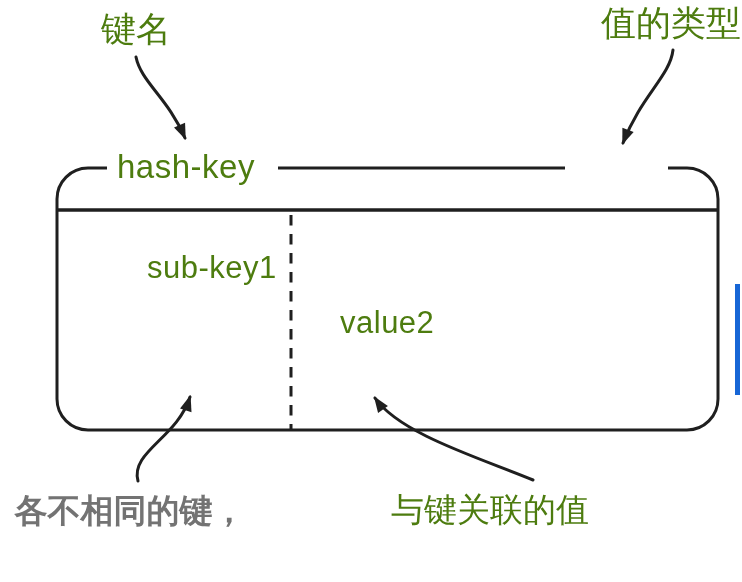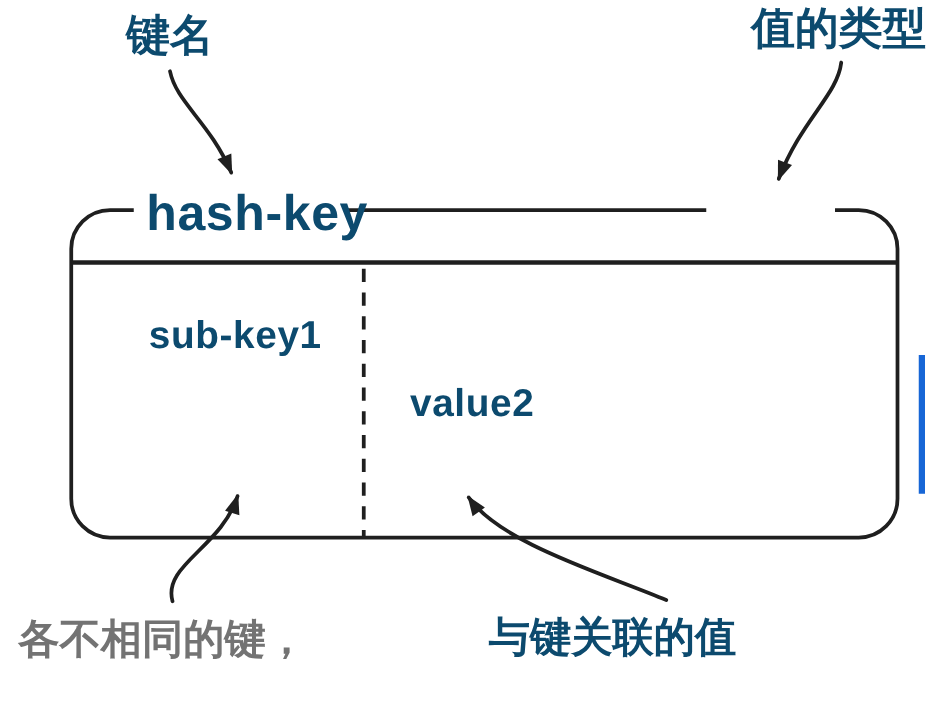--- a/index.html
+++ b/index.html
@@ -6,28 +6,28 @@
   #canvas{
     position:relative;
     width:742px;height:582px;
     background:#fff;
     font-family:"Liberation Sans", sans-serif;
     overflow:hidden;
   }
   svg.layer{position:absolute;left:0;top:0;width:742px;height:582px;}
   .lbl{
     position:absolute;
-    font-weight:bold;
-    color:#0c4a6e;
+    font-weight:normal;
+    color:#4d7c0f;
     white-space:nowrap;
     line-height:1.1;
   }
   .cjk-lg{font-size:35px;}
-  .latin-hdr{font-size:40px;letter-spacing:0.5px;}
-  .latin-row{font-size:31px;letter-spacing:0.5px;}
+  .latin-hdr{font-size:33px;letter-spacing:0.5px;}
+  .latin-row{font-size:31px;letter-spacing:0.5px;margin-left:28px;}
   .note{font-size:33px;}
   #keys-note{
     position:absolute;
     left:6px;top:488px;width:248px;
     text-align:center;
     font-weight:bold;color:#737373;
     font-size:33px;line-height:46px;
   }
   #selection-bar{
     position:absolute;
@@ -64,21 +64,21 @@
 
   <div class="lbl cjk-lg" style="left:101px;top:10px;">键名</div>
 
   <div class="lbl cjk-lg" style="left:601px;top:4px;">值的类型</div>
 
   <div class="lbl latin-hdr" style="left:117px;top:149px;">hash-key</div>
 
 
   <div class="lbl latin-row" style="left:119px;top:251px;">sub-key1</div>
 
-  <div class="lbl latin-row" style="left:328px;top:306px;">value2</div>
+  <div class="lbl latin-row" style="left:312px;top:306px;">value2</div>
 
   <div id="keys-note">
     <div>各不相同的键，</div>
   </div>
 
   <div class="lbl note" style="left:391px;top:492px;">与键关联的值</div>
 
   <div id="selection-bar" style="background: rgb(23, 102, 214);"></div>
 
 </div>

